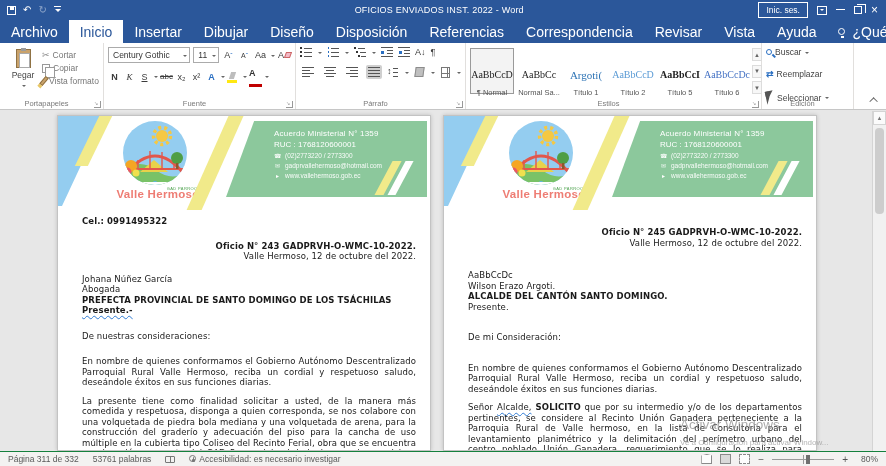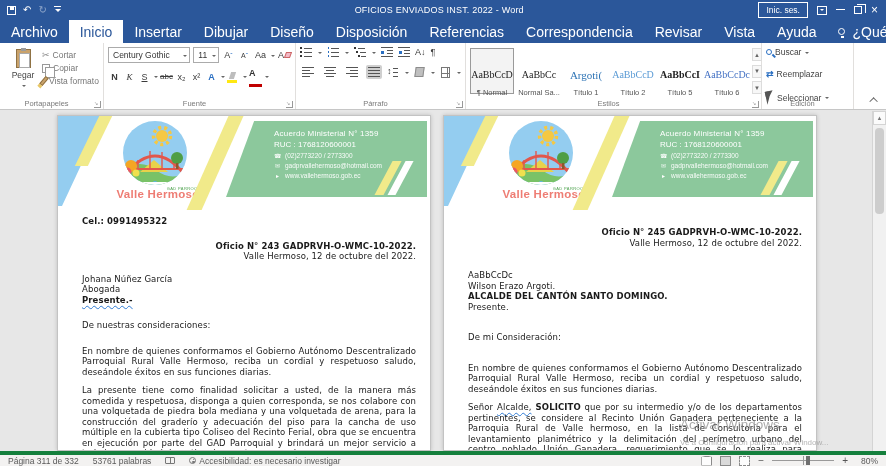--- a/index.html
+++ b/index.html
@@ -204,21 +204,21 @@
   .watermark{position:absolute;left:680px;top:306px;color:#8f8f8f;opacity:.75;pointer-events:none;white-space:nowrap;}
   .wm1{font-size:13.5px;}
   .wm2{font-size:8px;margin-top:6px;color:#9b9b9b;}
 
   
   .vscroll{position:absolute;top:0;right:0;width:14px;bottom:0;background:#f1f1f1;border-left:1px solid #d4d4d4;}
   .vs-up{width:13px;height:14px;border:1px solid #d4d4d4;background:#fbfbfb;display:flex;align-items:center;justify-content:center;font-size:6px;color:#777;}
   .vs-thumb{width:9px;margin:3px auto 0;height:86px;background:#cdcdcd;border-radius:4px;}
 
   
-  .statusbar{position:absolute;left:0;right:0;bottom:0;height:15px;background:#f3f2f1;border-top:4px solid #15803d;
+  .statusbar{position:absolute;left:0;right:0;bottom:0;height:15px;background:#f3f2f1;border-top:1px solid #15803d;
     display:flex;align-items:center;font-size:8.5px;color:#5a5a5a;padding:0 8px;gap:14px;}
   .sb-ic-book{width:10px;height:7px;border:1px solid #777;border-radius:1px;position:relative;display:inline-block;}
   .sb-ic-book:before{content:"";position:absolute;left:4px;top:0;bottom:0;width:1px;background:#777;}
   .acc-ic{width:7px;height:7px;border:1px solid #777;border-radius:50%;position:relative;display:inline-block;margin-right:3px;}
   .acc-ic:before{content:"";position:absolute;left:2.5px;top:1px;width:1.5px;height:1.5px;background:#777;border-radius:50%;}
   .acc-ic:after{content:"";position:absolute;left:1.5px;top:3px;width:3.5px;height:2.5px;background:#777;border-radius:1px;}
   .sb-right{margin-left:auto;display:flex;align-items:center;gap:8px;}
   .view-ic{width:11px;height:10px;border:1px solid #8a8a8a;background:#fdfdfd;display:inline-block;}
   .view-read{clip-path:polygon(0 15%,50% 0,100% 15%,100% 100%,0 100%);}
   .view-print{background:#dadada;}
@@ -494,20 +494,21 @@
           <span>Cel.:</span>
           <span>0991495322</span>
         </div>
         <div class="oficio-block">
           <div class="oficio-num">Oficio N° 243 GADPRVH-O-WMC-10-2022.</div>
           <div>Valle Hermoso, 12 de octubre del 2022.</div>
         </div>
         <div class="addr">
           <div>Johana Núñez García</div>
           <div>Abogada</div>
+          <div class="bold">PREFECTA PROVINCIAL DE SANTO DOMINGO DE LOS TSÁCHILAS</div>
           <div class="bold"><span class="squiggle">Presente.-</span></div>
         </div>
         <div class="salut">De nuestras consideraciones:</div>
         <div class="para">En nombre de quienes conformamos el Gobierno Autónomo Descentralizado Parroquial Rural Valle Hermoso, reciba un cordial y respetuoso saludo, deseándole éxitos en sus funciones diarias.</div>
         <div class="para">La presente tiene como finalidad solicitar a usted, de la manera más comedida y respetuosa, disponga a quien corresponda, se nos colabore con una volquetada de piedra bola mediana y una volquetada de arena, para la construcción del graderío y adecuación del piso para la cancha de uso múltiple en la cubierta tipo Coliseo del Recinto Ferial, obra que se encuentra en ejecución por parte del GAD Parroquial y brindará un mejor servicio a toda la comunidad deportiva de nuestra parroquia.</div>
       </div>
     </div>
 
     <div class="page page-right">
       <div class="letterhead">

